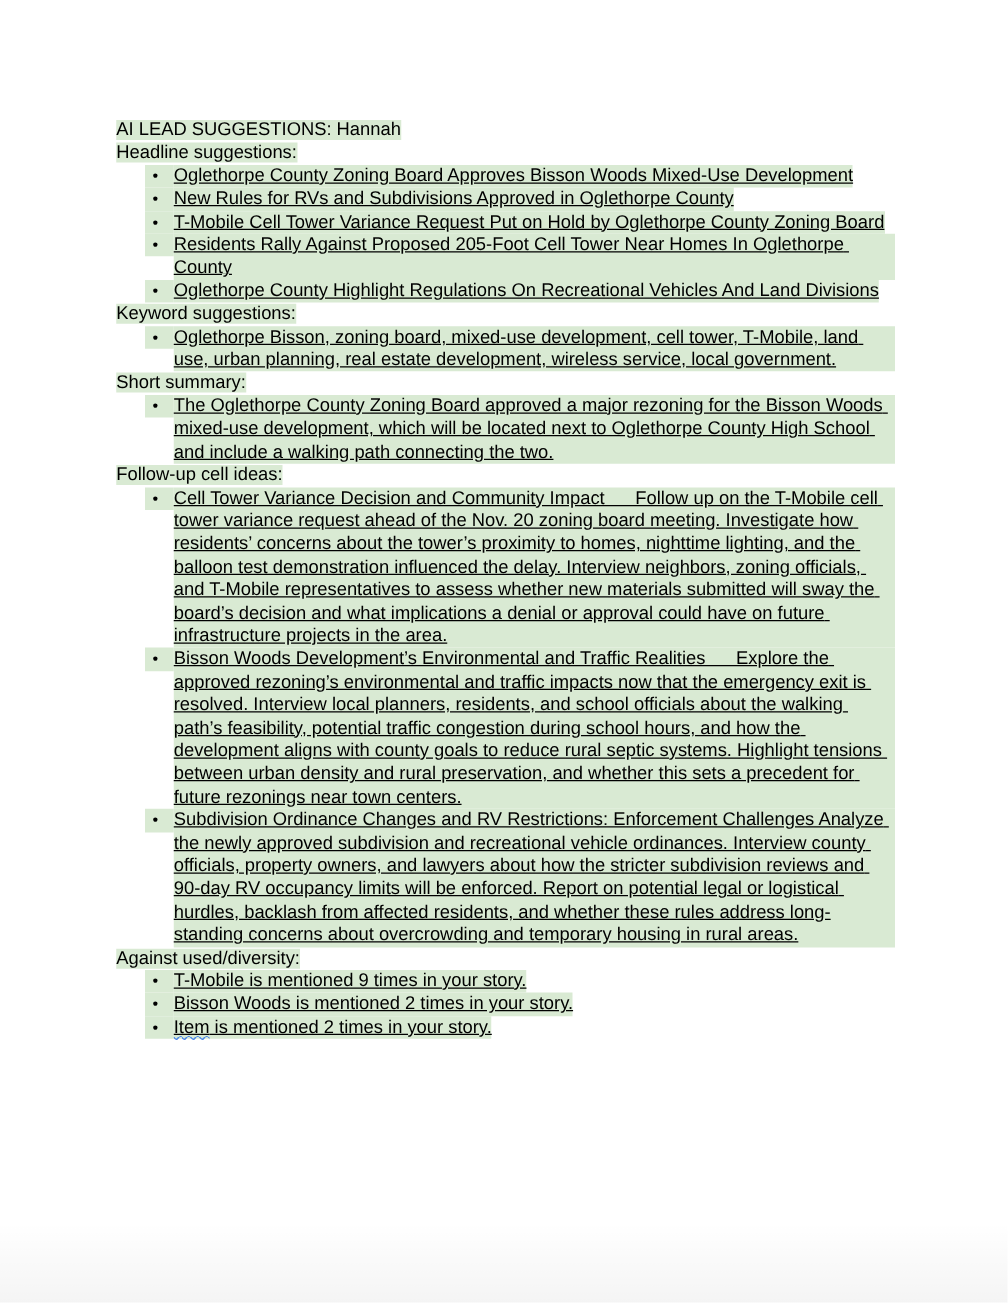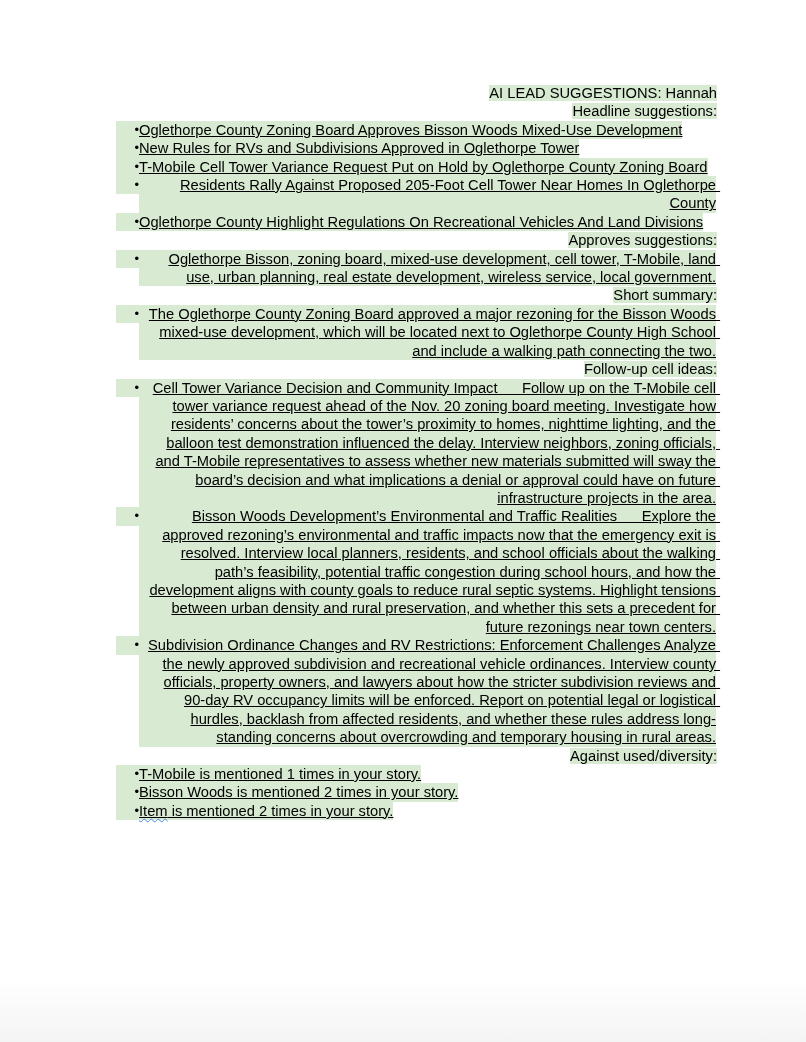--- a/index.html
+++ b/index.html
@@ -11,23 +11,22 @@
     overflow: hidden;
     font-family: "Liberation Sans", sans-serif;
     font-size: 14.7px;
     line-height: 18.4px;
     color: #000000;
     -webkit-font-smoothing: antialiased;
   }
   .doc {
     position: absolute;
     left: 93px;
-    top: 84px;
+    top: 95px;
     width: 624px;
-    text-align: right;
   }
   .hl { background: var(--hl, #d9ead3); }
   .page-title, .section-heading { white-space: pre-wrap; }
   .bullet-list { margin: 0; padding: 0; list-style: none; }
   .list-item { display: flex; align-items: flex-start; }
   .bullet-marker {
     flex: 0 0 23px;
     width: 23px;
     margin-left: 23px;
     padding-left: 6px;
@@ -61,36 +60,36 @@
   <div class="page-title"><span class="hl">AI LEAD SUGGESTIONS: Hannah</span></div>
   <div id="sections">
       <div class="section-heading"><span class="hl">Headline suggestions:</span></div>
       <ul class="bullet-list">
         <li class="list-item">
           <span class="bullet-marker hl">•</span>
           <span class="bullet-text hl">Oglethorpe County Zoning Board Approves Bisson Woods Mixed-Use Development</span>
         </li>
         <li class="list-item">
           <span class="bullet-marker hl">•</span>
-          <span class="bullet-text hl">New Rules for RVs and Subdivisions Approved in Oglethorpe Tower</span>
+          <span class="bullet-text hl">New Rules for RVs and Subdivisions Approved in Oglethorpe County</span>
         </li>
         <li class="list-item">
           <span class="bullet-marker hl">•</span>
           <span class="bullet-text hl">T-Mobile Cell Tower Variance Request Put on Hold by Oglethorpe County Zoning Board</span>
         </li>
         <li class="list-item">
           <span class="bullet-marker hl">•</span>
           <span class="bullet-text hl">Residents Rally Against Proposed 205-Foot Cell Tower Near Homes In Oglethorpe County</span>
         </li>
         <li class="list-item">
           <span class="bullet-marker hl">•</span>
           <span class="bullet-text hl">Oglethorpe County Highlight Regulations On Recreational Vehicles And Land Divisions</span>
         </li>
       </ul>
-      <div class="section-heading"><span class="hl">Approves suggestions:</span></div>
+      <div class="section-heading"><span class="hl">Keyword suggestions:</span></div>
       <ul class="bullet-list">
         <li class="list-item">
           <span class="bullet-marker hl">•</span>
           <span class="bullet-text hl">Oglethorpe Bisson, zoning board, mixed-use development, cell tower, T-Mobile, land use, urban planning, real estate development, wireless service, local government.</span>
         </li>
       </ul>
       <div class="section-heading"><span class="hl">Short summary:</span></div>
       <ul class="bullet-list">
         <li class="list-item">
           <span class="bullet-marker hl">•</span>
@@ -109,21 +108,21 @@
         </li>
         <li class="list-item">
           <span class="bullet-marker hl">•</span>
           <span class="bullet-text hl">Subdivision Ordinance Changes and RV Restrictions: Enforcement Challenges Analyze the newly approved subdivision and recreational vehicle ordinances. Interview county officials, property owners, and lawyers about how the stricter subdivision reviews and 90-day RV occupancy limits will be enforced. Report on potential legal or logistical hurdles, backlash from affected residents, and whether these rules address long-standing concerns about overcrowding and temporary housing in rural areas.</span>
         </li>
       </ul>
       <div class="section-heading"><span class="hl">Against used/diversity:</span></div>
       <ul class="bullet-list">
         <li class="list-item">
           <span class="bullet-marker hl">•</span>
-          <span class="bullet-text hl">T-Mobile is mentioned 1 times in your story.</span>
+          <span class="bullet-text hl">T-Mobile is mentioned 9 times in your story.</span>
         </li>
         <li class="list-item">
           <span class="bullet-marker hl">•</span>
           <span class="bullet-text hl">Bisson Woods is mentioned 2 times in your story.</span>
         </li>
         <li class="list-item">
           <span class="bullet-marker hl">•</span>
           <span class="bullet-text hl"><span class="flagged-word">Item</span> is mentioned 2 times in your story.</span>
         </li>
       </ul>

